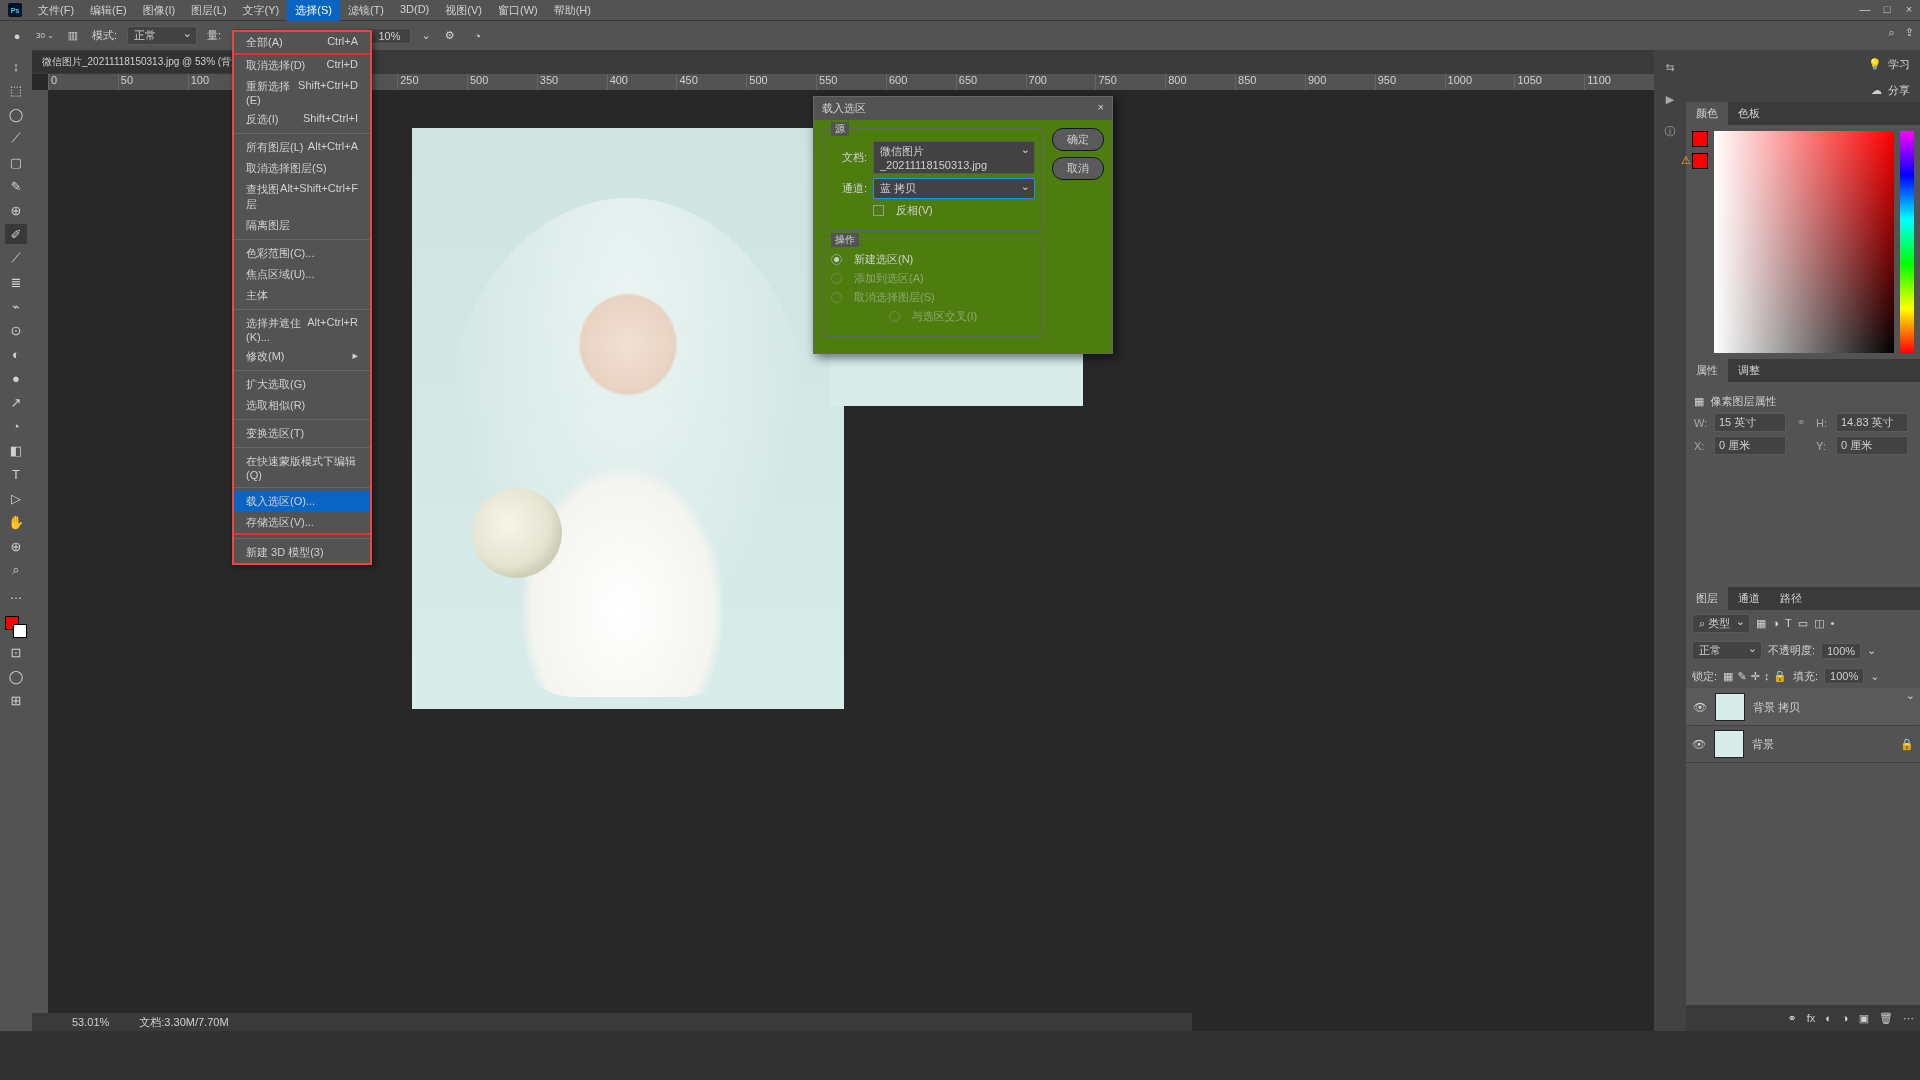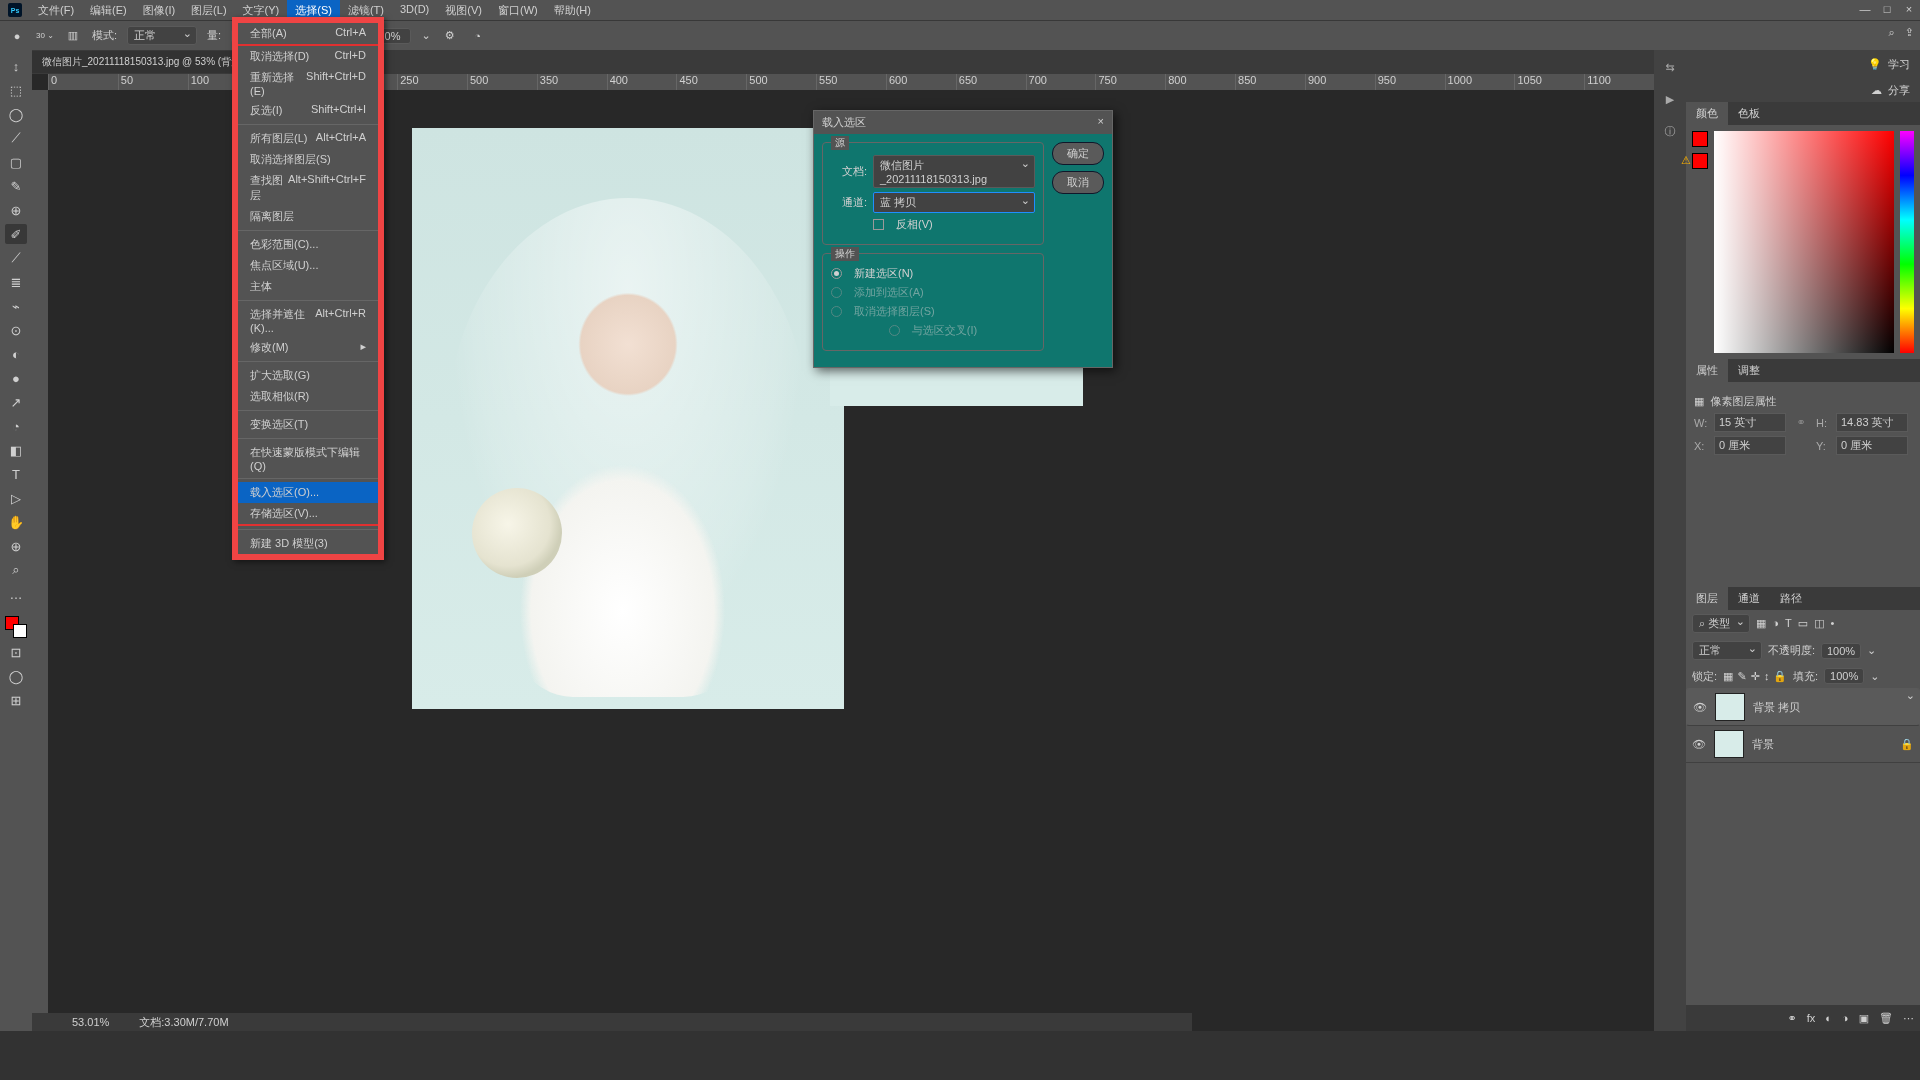--- a/index.html
+++ b/index.html
@@ -26,27 +26,27 @@
 .tab-bar{height:24px;background:#3a3a3a;display:flex;align-items:center}
 .doc-tab{padding:4px 10px;background:#323232;font-size:10px}
 .ruler-h{position:absolute;top:24px;left:16px;right:0;height:16px;background:#535353;display:flex;font-size:8px;color:#888}
 .ruler-h span{flex:1;border-left:1px solid #666;padding-left:2px}
 .ruler-v{position:absolute;top:40px;left:0;width:16px;bottom:0;background:#535353}
 .artboard{position:absolute;top:78px;left:380px;width:432px;height:581px;background:linear-gradient(180deg,#cee4e1 0%,#d8ece9 100%)}
 .bride{position:absolute;top:24%;left:18%;width:64%;height:74%;background:radial-gradient(ellipse 45% 30% at 50% 18%,#f2e0d3 0%,#e8d3c3 38%,transparent 40%),radial-gradient(ellipse 60% 55% at 48% 80%,#fff 0%,#f4f4f0 55%,transparent 62%);border-radius:50% 50% 30% 30%}
 .veil{position:absolute;top:12%;left:8%;width:84%;height:80%;background:radial-gradient(ellipse at 50% 20%,rgba(255,255,255,.55),rgba(255,255,255,.12) 60%,transparent 70%);border-radius:50% 50% 40% 40%}
 .bouquet{position:absolute;top:62%;left:14%;width:90px;height:90px;background:radial-gradient(circle at 40% 40%,#f7f5e8,#e5e3d0 55%,#cfcfb8 70%);border-radius:50%}
 .artboard2{position:absolute;top:178px;left:798px;width:253px;height:178px;background:#d8ece9;overflow:hidden}
-.dd{position:absolute;top:17px;left:232px;width:152px;background:#535353;border:6px solid #ef4444;box-shadow:2px 2px 6px rgba(0,0,0,.5);z-index:50}
+.dd{position:absolute;top:30px;left:232px;width:140px;background:#535353;border:2px solid #ef4444;box-shadow:2px 2px 6px rgba(0,0,0,.5);z-index:50}
 .dd-item{display:flex;justify-content:space-between;padding:3px 12px;cursor:pointer}
 .dd-item.hl{background:#0a64c4;color:#fff}
 .dd-sep{height:1px;background:#666;margin:3px 0}
 .dd-item.dis{color:#888}
 .red-line{height:2px;background:#e03030;margin:0}
-.dialog{position:absolute;top:110px;left:813px;width:300px;background:#0f766e;border:1px solid #666;box-shadow:3px 3px 10px rgba(0,0,0,.6);z-index:60}
+.dialog{position:absolute;top:96px;left:813px;width:300px;background:#4d7c0f;border:1px solid #666;box-shadow:3px 3px 10px rgba(0,0,0,.6);z-index:60}
 .dlg-title{display:flex;justify-content:space-between;padding:4px 8px;background:#535353}
 .dlg-body{padding:8px;display:flex;gap:8px}
 .dlg-left{flex:1}
 .group{border:1px solid #666;border-radius:4px;padding:8px;margin-bottom:8px;position:relative}
 .group-t{position:absolute;top:-7px;left:8px;background:#535353;padding:0 4px;font-size:10px}
 .frow{display:flex;align-items:center;gap:6px;margin:4px 0}
 .frow label{width:36px;text-align:right}
 .dsel{flex:1;background:#424242;border:1px solid #5a5a5a;padding:2px 6px;border-radius:2px;position:relative}
 .dsel.focus{border:1px solid #1f8fff}
 .dsel::after{content:"⌄";position:absolute;right:4px;top:1px}

